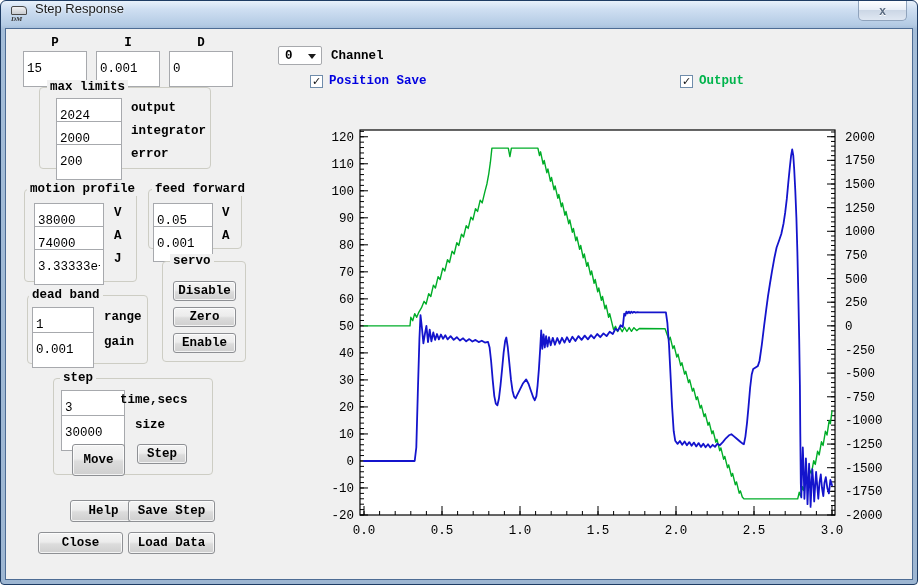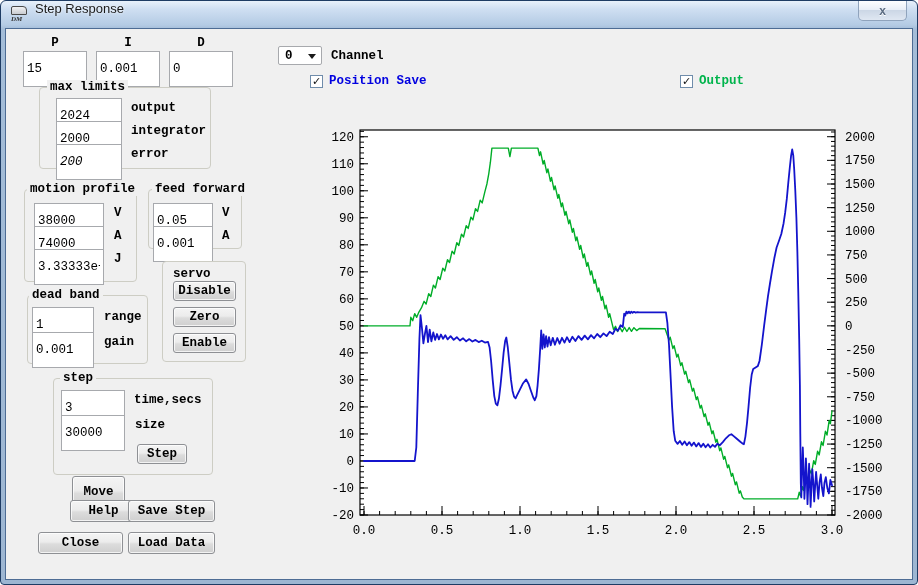--- a/index.html
+++ b/index.html
@@ -85,59 +85,59 @@
     <span>✓</span>
   </div>
   <span class="lb" style="left:698px;top:73px;color:#00b44c;">Output</span>
 
   <div class="grp" style="left:38px;top:86px;width:172px;height:82px;"></div>
   <span class="grp-t" style="left:46px;top:79px;">max limits</span>
   <input class="tb" style="left: 55px; top: 97px; width: 66px;" value="2024">
   <span class="lb" style="left:130px;top:100px;">output</span>
   <input class="tb" style="left: 55px; top: 120px; width: 66px;" value="2000">
   <span class="lb" style="left:130px;top:123px;">integrator</span>
-  <input class="tb" style="left: 55px; top: 143px; width: 66px; font-style: italic;" value="200">
+  <input class="tb" style="left: 55px; top: 143px; width: 66px;" value="200">
   <span class="lb" style="left:130px;top:146px;">error</span>
 
   <div class="grp" style="left:23px;top:188px;width:113px;height:93px;"></div>
   <span class="grp-t" style="left:26px;top:181px;">motion profile</span>
   <input class="tb" style="left: 33px; top: 202px; width: 70px;" value="38000">
   <span class="lb" style="left:113px;top:205px;">V</span>
   <input class="tb" style="left: 33px; top: 225px; width: 70px;" value="74000">
   <span class="lb" style="left:113px;top:228px;">A</span>
   <input class="tb" style="left: 33px; top: 248px; width: 70px;" value="3.33333e+">
   <span class="lb" style="left:113px;top:251px;">J</span>
 
   <div class="grp" style="left:147px;top:188px;width:94px;height:60px;"></div>
   <span class="grp-t" style="left:151px;top:181px;">feed forward</span>
   <input class="tb" style="left: 152px; top: 202px; width: 60px;" value="0.05">
   <span class="lb" style="left:221px;top:205px;">V</span>
   <input class="tb" style="left: 152px; top: 225px; width: 60px;" value="0.001">
   <span class="lb" style="left:221px;top:228px;">A</span>
 
   <div class="grp" style="left:161px;top:260px;width:84px;height:101px;"></div>
-  <span class="grp-t" style="left:169px;top:253px;margin-top:13px;">servo</span>
+  <span class="grp-t" style="left:169px;top:253px;">servo</span>
   <div class="btn" style="left:172px;top:280px;width:63px;height:20px;">Disable</div>
   <div class="btn" style="left:172px;top:306px;width:63px;height:20px;">Zero</div>
   <div class="btn" style="left:172px;top:332px;width:63px;height:20px;">Enable</div>
 
   <div class="grp" style="left:26px;top:294px;width:121px;height:69px;"></div>
   <span class="grp-t" style="left:28px;top:287px;">dead band</span>
   <input class="tb" style="left: 31px; top: 306px; width: 62px;" value="1">
   <span class="lb" style="left:103px;top:309px;text-align:center;">range</span>
   <input class="tb" style="left: 31px; top: 331px; width: 62px;" value="0.001">
   <span class="lb" style="left:103px;top:334px;">gain</span>
 
   <div class="grp" style="left:52px;top:377px;width:160px;height:97px;"></div>
   <span class="grp-t" style="left:59px;top:370px;">step</span>
   <input class="tb" style="left: 60px; top: 389px; width: 64px;" value="3">
-  <span class="lb" style="left:133px;top:392px;">time,secs</span>
+  <span class="lb" style="left:119px;top:392px;">time,secs</span>
   <input class="tb" style="left: 60px; top: 414px; width: 64px;" value="30000">
   <span class="lb" style="left:134px;top:417px;">size</span>
-  <div class="btn" style="left:71px;top:443px;width:53px;height:32px;margin-top:32px;">Move</div>
+  <div class="btn" style="left:71px;top:443px;width:53px;height:32px;">Move</div>
   <div class="btn" style="left:136px;top:443px;width:50px;height:20px;">Step</div>
 
   <div class="btn" style="left:37px;top:499px;width:67px;height:22px;margin-left:32px;">Help</div>
   <div class="btn" style="left:127px;top:499px;width:87px;height:22px;">Save Step</div>
   <div class="btn" style="left:37px;top:531px;width:85px;height:22px;">Close</div>
   <div class="btn" style="left:127px;top:531px;width:87px;height:22px;">Load Data</div>
 
   <div class="plot-wrap" id="plot"><svg viewBox="0 0 598 425" width="598" height="425">
         <rect x="39" y="9" width="475" height="385" fill="#ffffff" stroke="#000" stroke-width="1.2"></rect>
         <line x1="39" y1="394" x2="43" y2="394" stroke="#000" stroke-width="1"></line>

